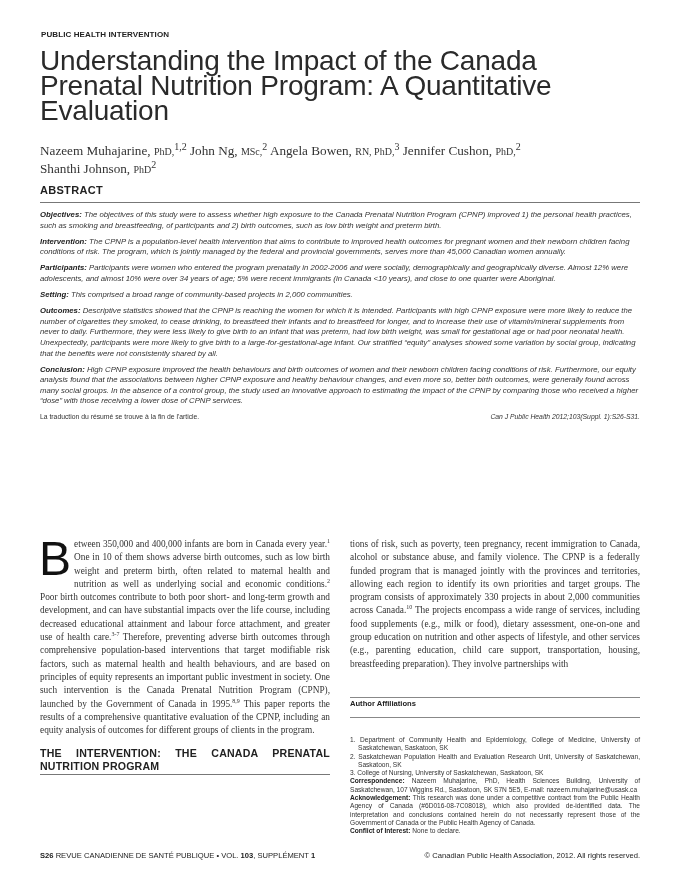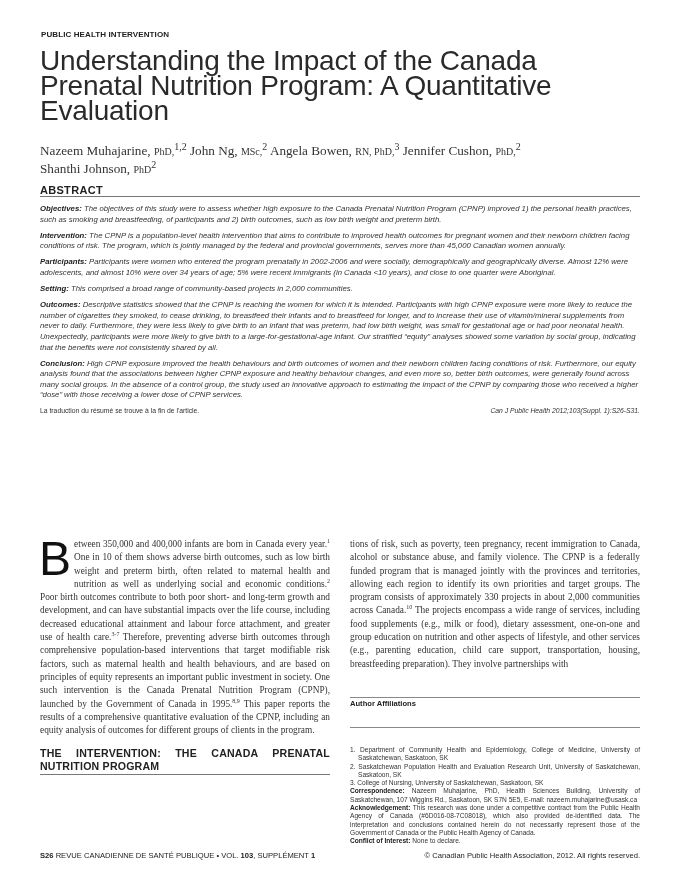--- a/index.html
+++ b/index.html
@@ -7,37 +7,37 @@
   .sans { font-family: "Liberation Sans", "DejaVu Sans", sans-serif; }
   .serif { font-family: "Liberation Serif", "DejaVu Serif", serif; }
 
   #section-label { position: absolute; left: 41px; top: 30px; font-size: 8px; font-weight: bold; letter-spacing: 0.1px; color: #222; }
   #title { position: absolute; left: 40px; top: 48px; width: 600px; font-size: 28px; line-height: 25px; font-weight: normal; color: #2a2a2a; margin: 0; letter-spacing: -0.2px; }
   #authors { position: absolute; left: 40px; top: 142px; width: 600px; font-size: 13.2px; line-height: 17px; color: #333; }
   #authors .deg { font-size: 10px; }
   #authors sup { font-size: 10px; line-height: 0; }
 
   #abstract { position: absolute; left: 40px; top: 184px; width: 600px; }
-  #abstract-heading { font-size: 11px; font-weight: bold; color: #222; padding-bottom: 0; border-bottom: 1.5px solid #777; margin: 0 0 7px 0; letter-spacing: 0.3px; }
+  #abstract-heading { font-size: 11px; font-weight: bold; color: #222; padding-bottom: 6px; border-bottom: 1.5px solid #777; margin: 0 0 7px 0; letter-spacing: 0.3px; }
   .abs-para { font-size: 7.75px; line-height: 10.6px; color: #333; margin: 0 0 5.5px 0; font-style: italic; }
   .abs-para b { color: #222; }
   #abstract-footer { display: flex; justify-content: space-between; font-size: 6.8px; color: #333; margin-top: 6px; }
   #citation { font-style: italic; }
 
   .col { position: absolute; top: 538px; width: 290px; font-size: 9.3px; line-height: 13.3px; color: #333; text-align: justify; }
   #col-left { left: 40px; }
   #col-right { left: 350px; }
   .dropcap { float: left; font-size: 48px; line-height: 38px; margin: 2px 3px 0 -1px; color: #111; font-family: "Liberation Sans", sans-serif; }
   .body-para { margin: 0; }
   .body-para sup { font-size: 6px; line-height: 0; }
 
   #intervention-heading { font-size: 10.6px; line-height: 12.5px; font-weight: bold; color: #222; margin: 10px 0 4px 0; padding-bottom: 2px; border-bottom: 1.5px solid #777; letter-spacing: 0.2px; }
 
   #affil-box { position: absolute; left: 350px; top: 697px; width: 290px; border-top: 1.2px solid #888; padding-top: 1px; }
-  #affil-heading { font-size: 7.6px; font-weight: bold; color: #222; border-bottom: 1px solid #888; padding-bottom: 19px; margin-bottom: 18px; }
+  #affil-heading { font-size: 7.6px; font-weight: bold; color: #222; border-bottom: 1px solid #888; padding-bottom: 9px; margin-bottom: 18px; }
   .affil-list { margin: 0; padding: 0; list-style: none; }
   .affil-item { font-size: 6.6px; line-height: 8.3px; color: #333; padding-left: 8px; text-indent: -8px; text-align: justify; }
   .affil-note { font-size: 6.6px; line-height: 8.3px; color: #333; text-align: justify; }
   .affil-note b { color: #222; }
 
   #page-footer { position: absolute; left: 40px; top: 851px; width: 600px; display: flex; justify-content: space-between; font-size: 7.6px; color: #222; }
 </style>
 </head>
 <body>
 

